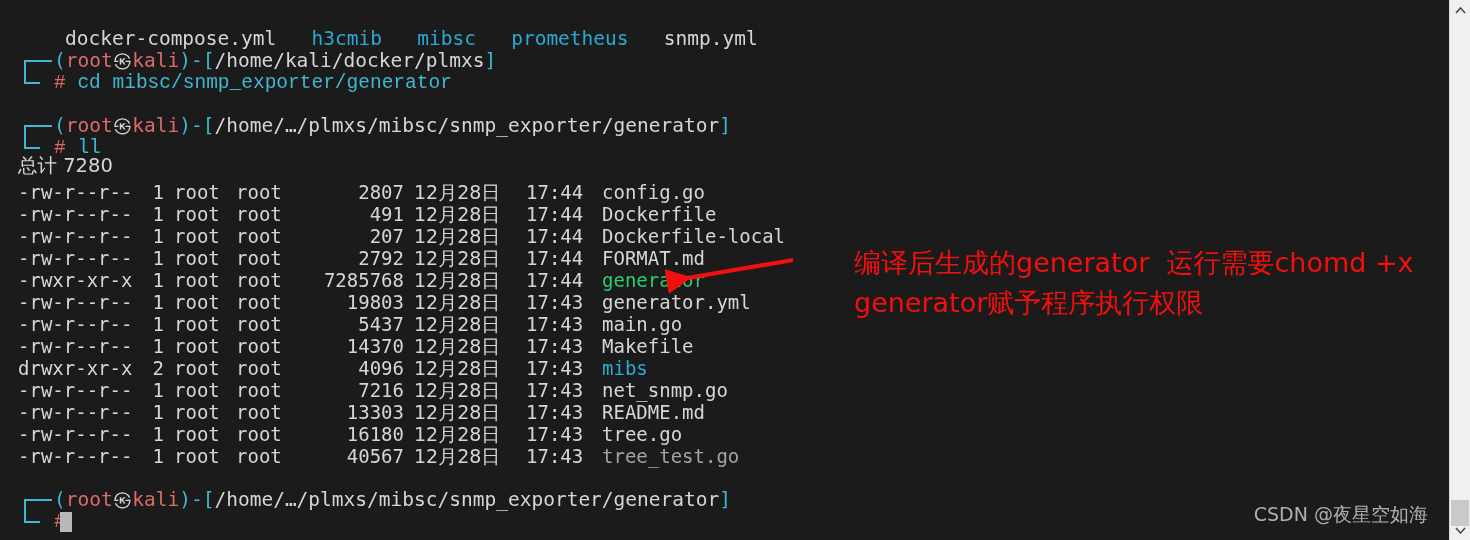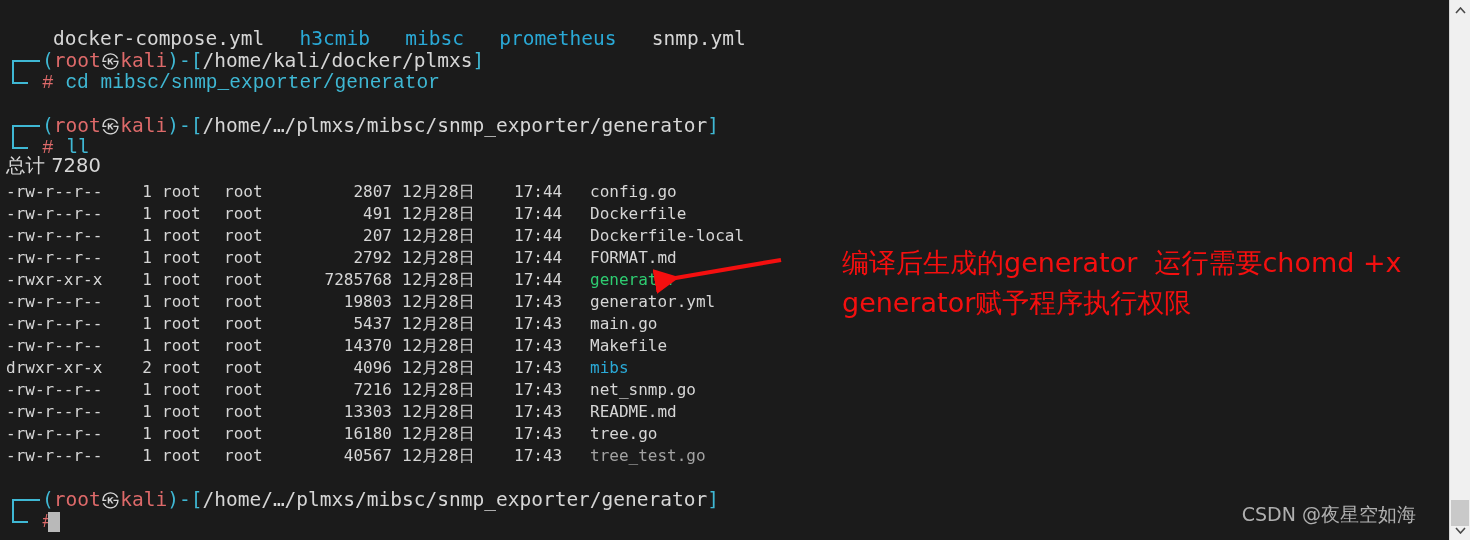--- a/index.html
+++ b/index.html
@@ -11,21 +11,21 @@
     width: 1470px;
     height: 540px;
     overflow: hidden;
     position: relative;
     font-family: "DejaVu Sans Mono", "Liberation Mono", monospace;
   }
 
   
   #terminal {
     position: absolute;
-    left: 0; top: 0;
+    left: 12px; top: 0;
     width: 1450px;
     height: 540px;
     background: #1b1b1b;
     overflow: hidden;
   }
 
   .term-line {
     position: absolute;
     left: 6px;
     white-space: pre;
@@ -90,21 +90,21 @@
     width: 16px; height: 0;
     border-top: 2px solid #3fb8d4;
   }
 
   
   .ls-row {
     position: absolute;
     left: 6px;
     white-space: pre;
     font-family: "DejaVu Sans Mono", "Liberation Mono", monospace;
-    font-size: 16px;
+    font-size: 19px;
     line-height: 22px;
     color: #d6d6d6;
   }
   .ls-perm  { display: inline-block; width: 122px; }
   .ls-links { display: inline-block; width: 24px;  text-align: right; }
   .ls-owner { display: inline-block; width: 62px;  padding-left: 10px; }
   .ls-group { display: inline-block; width: 60px; }
   .ls-size  { display: inline-block; width: 108px; text-align: right; }
   .ls-date  { display: inline-block; width: 108px; padding-left: 10px;
               font-family: "DejaVu Sans", "Liberation Sans", sans-serif; }

